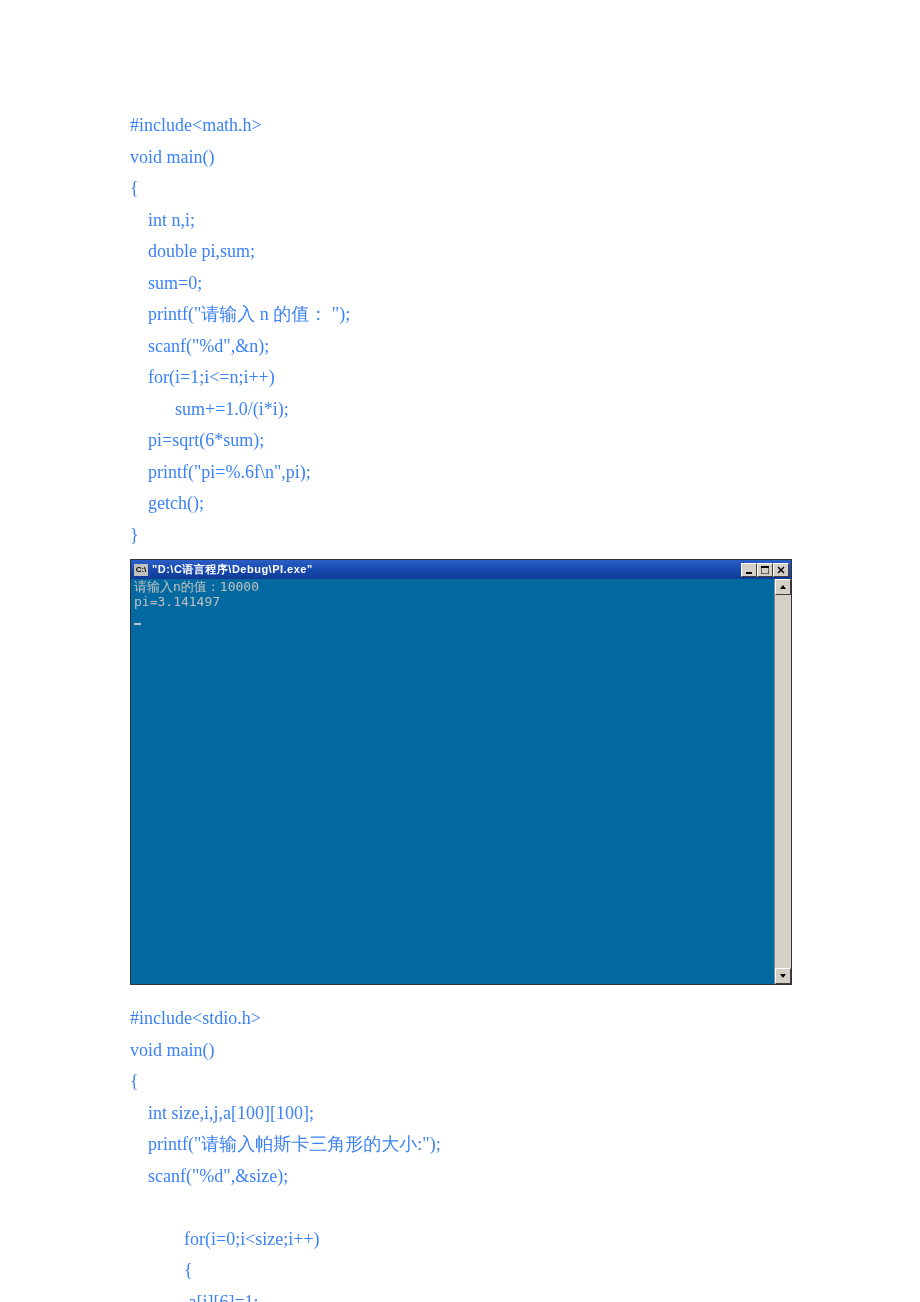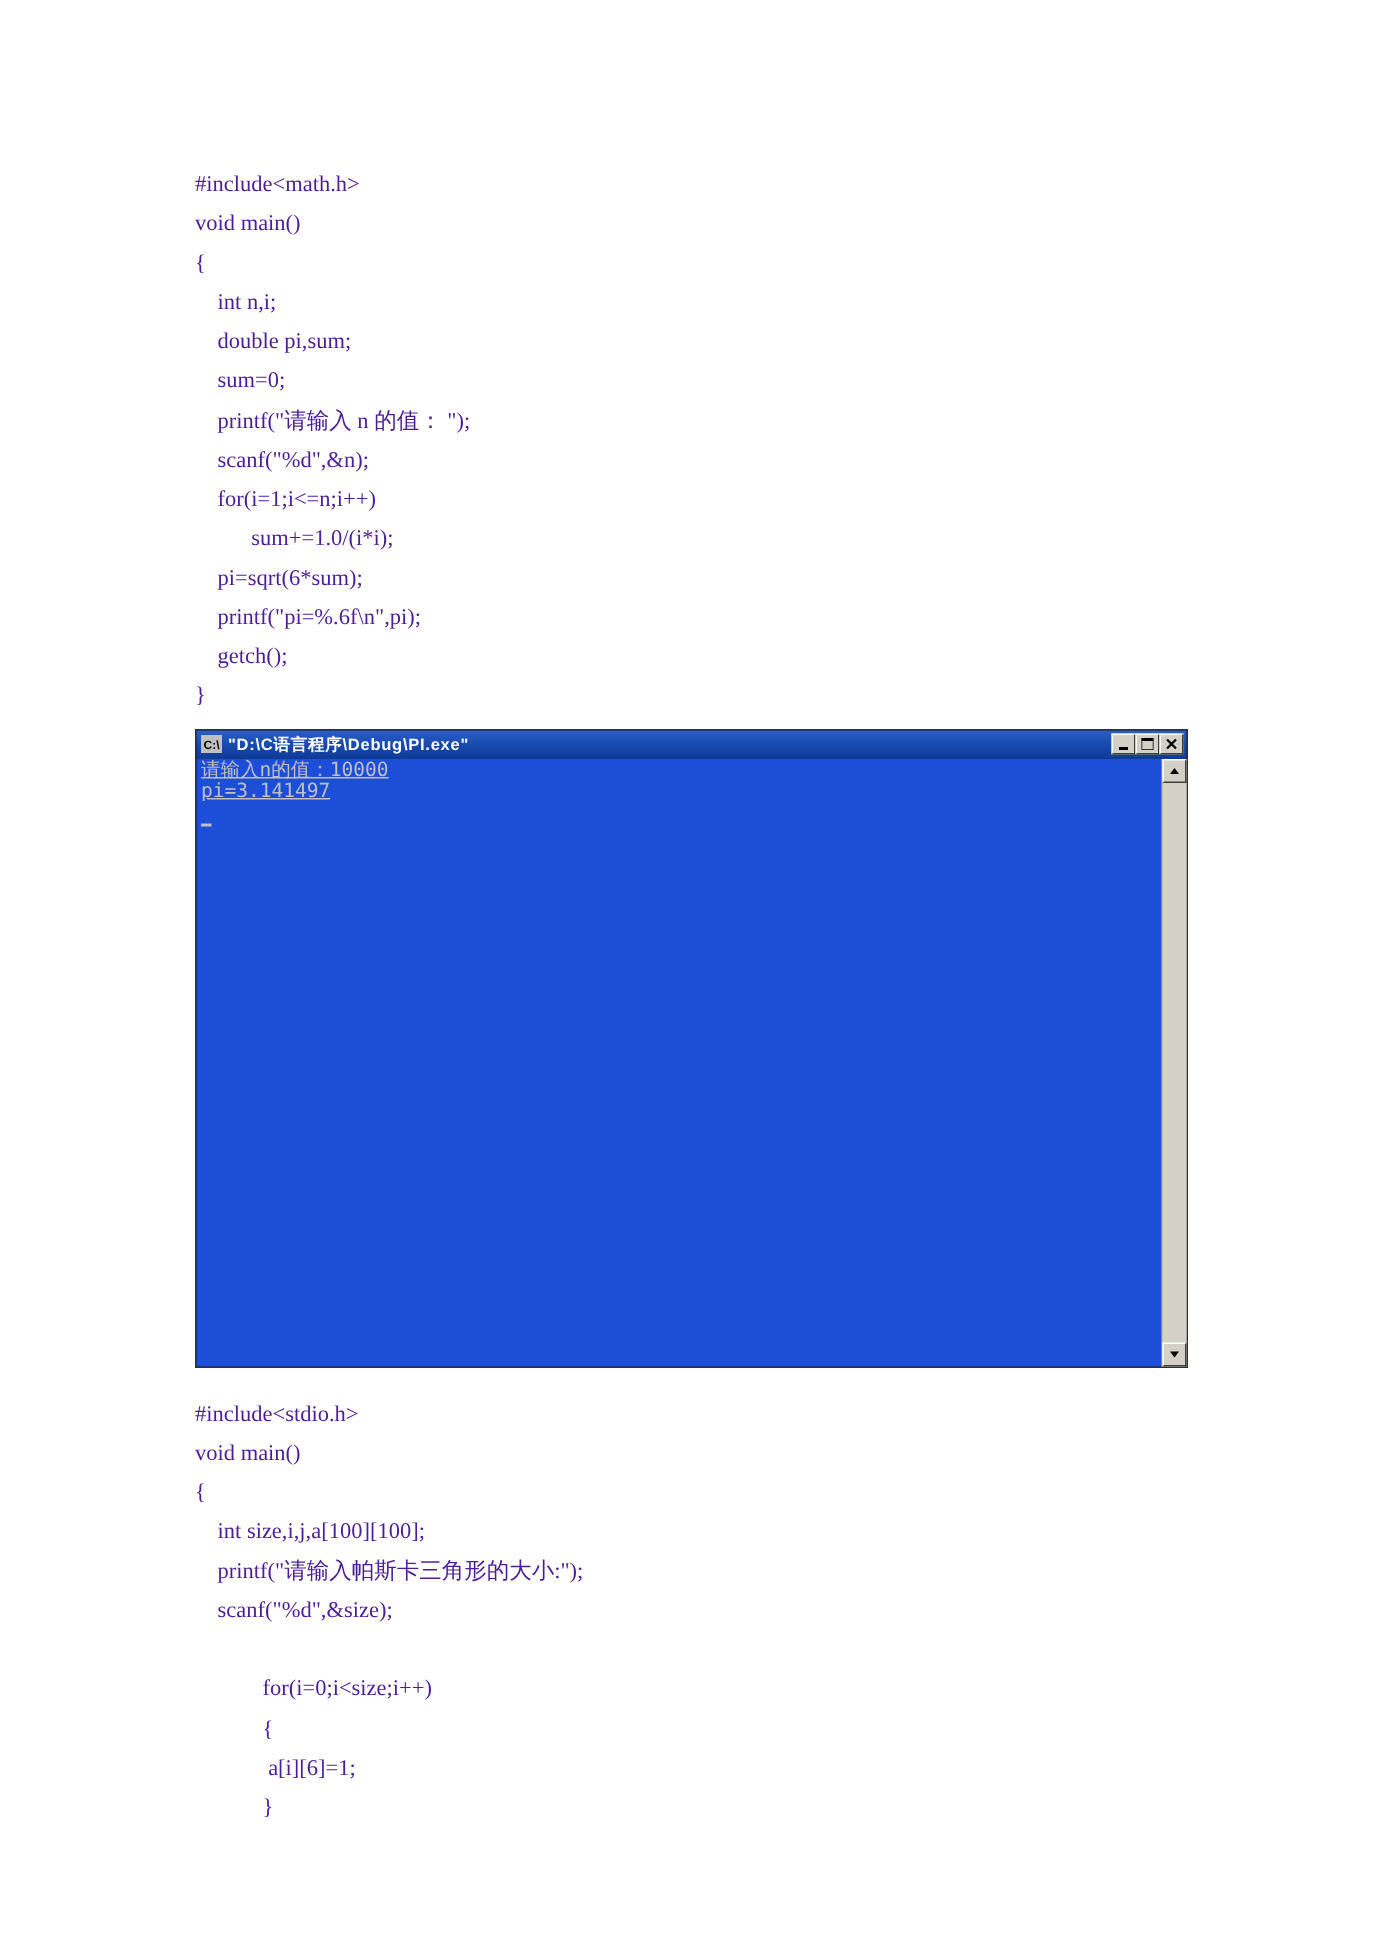--- a/index.html
+++ b/index.html
@@ -8,23 +8,23 @@
     background: #ffffff;
     font-family: "Times New Roman", serif;
     width: 920px;
   }
   .page {
     padding: 110px 130px 80px 130px;
     box-sizing: border-box;
   }
   .code-block {
     font-family: "Times New Roman", serif;
-    font-size: 15px;
+    font-size: 18px;
     line-height: 1.75;
-    color: #4c1d95;
+    color: #3b82f6;
     white-space: pre;
     margin: 0 0 8px 0;
   }
   .console-window {
     width: 660px;
     border: 1px solid #333;
     background: #000;
     margin: 2px 0 18px 0;
   }
   .titlebar {
@@ -79,28 +79,27 @@
   .window-btn svg {
     display: block;
   }
   .console-body {
     position: relative;
     height: 405px;
     display: flex;
   }
   .console-content {
     flex: 1;
-    background: #1d4ed8;
+    background: #0369a1;
     padding: 1px 3px;
     color: #c0c0c0;
     font-family: "SimSun", "NSimSun", "MS Gothic", monospace;
     font-size: 13px;
     line-height: 1.15;
     white-space: pre;
-    text-decoration: underline;
   }
   .console-cursor {
     display: inline-block;
     width: 7px;
     height: 2px;
     background: #c0c0c0;
     vertical-align: bottom;
     margin-top: 2px;
   }
   .scrollbar {

